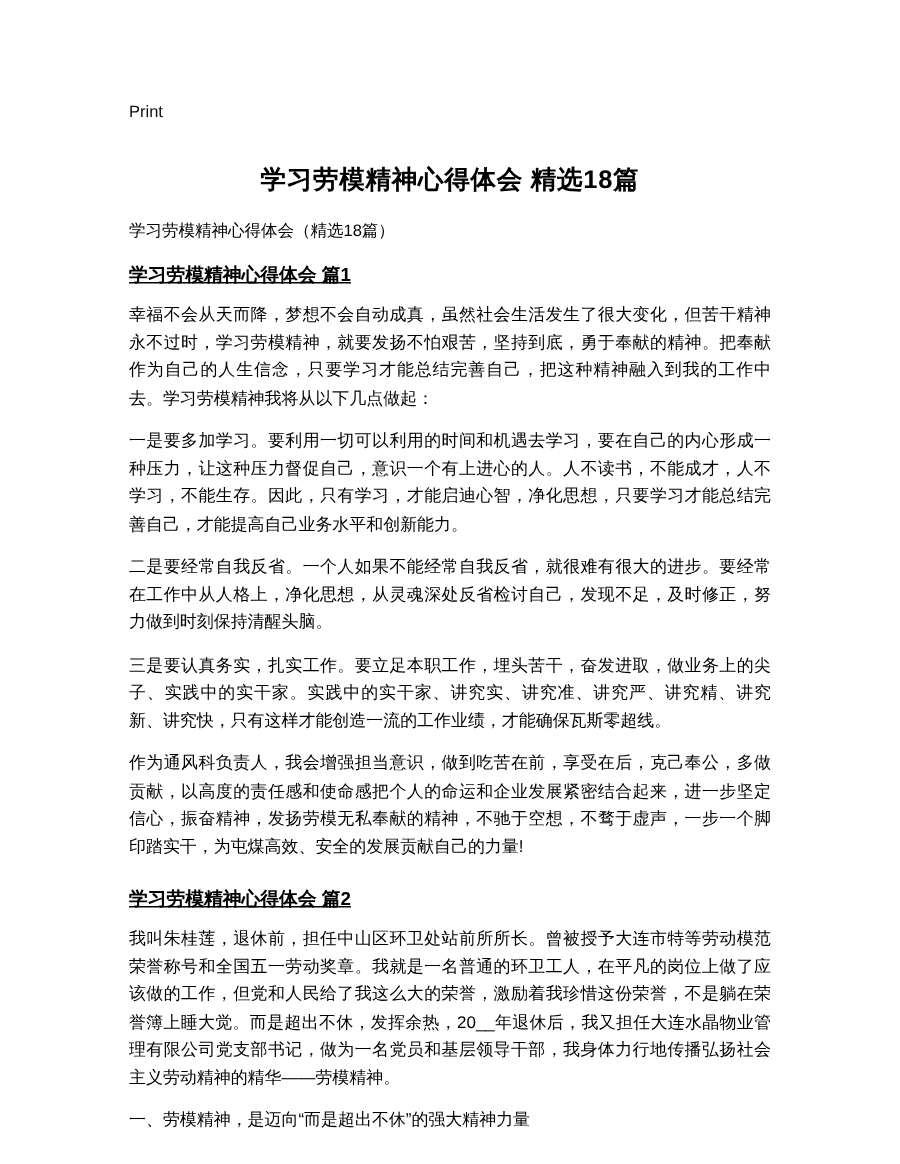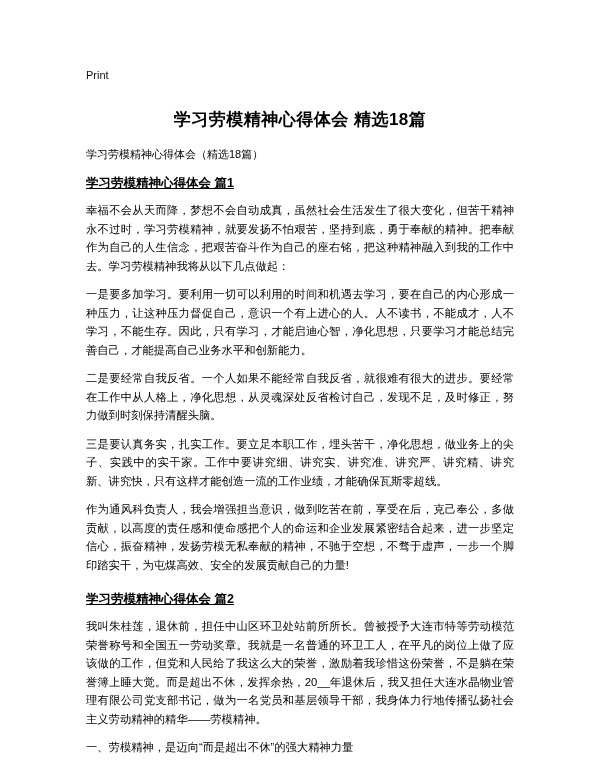--- a/index.html
+++ b/index.html
@@ -75,24 +75,24 @@
   <div class="print-bar">Print</div>
 
   <div class="doc">
 
     <h1 class="doc-title">学习劳模精神心得体会  精选18篇</h1>
 
     <p class="subtitle">学习劳模精神心得体会（精选18篇）</p>
 
     <h2 class="section-heading">学习劳模精神心得体会 篇1</h2>
 
-    <p class="para">幸福不会从天而降，梦想不会自动成真，虽然社会生活发生了很大变化，但苦干精神永不过时，学习劳模精神，就要发扬不怕艰苦，坚持到底，勇于奉献的精神。把奉献作为自己的人生信念，把艰苦奋斗作为自己的座右铭，把这种精神融入到我的工作中去。学习劳模精神我将从以下几点做起：</p>
+    <p class="para">幸福不会从天而降，梦想不会自动成真，虽然社会生活发生了很大变化，但苦干精神永不过时，学习劳模精神，就要发扬不怕艰苦，坚持到底，勇于奉献的精神。把奉献作为自己的人生信念，只要学习才能总结完善自己，把这种精神融入到我的工作中去。学习劳模精神我将从以下几点做起：</p>
     <p class="para">一是要多加学习。要利用一切可以利用的时间和机遇去学习，要在自己的内心形成一种压力，让这种压力督促自己，意识一个有上进心的人。人不读书，不能成才，人不学习，不能生存。因此，只有学习，才能启迪心智，净化思想，只要学习才能总结完善自己，才能提高自己业务水平和创新能力。</p>
     <p class="para">二是要经常自我反省。一个人如果不能经常自我反省，就很难有很大的进步。要经常在工作中从人格上，净化思想，从灵魂深处反省检讨自己，发现不足，及时修正，努力做到时刻保持清醒头脑。</p>
-    <p class="para">三是要认真务实，扎实工作。要立足本职工作，埋头苦干，净化思想，做业务上的尖子、实践中的实干家。工作中要讲究细、讲究实、讲究准、讲究严、讲究精、讲究新、讲究快，只有这样才能创造一流的工作业绩，才能确保瓦斯零超线。</p>
+    <p class="para">三是要认真务实，扎实工作。要立足本职工作，埋头苦干，奋发进取，做业务上的尖子、实践中的实干家。实践中的实干家、讲究实、讲究准、讲究严、讲究精、讲究新、讲究快，只有这样才能创造一流的工作业绩，才能确保瓦斯零超线。</p>
     <p class="para">作为通风科负责人，我会增强担当意识，做到吃苦在前，享受在后，克己奉公，多做贡献，以高度的责任感和使命感把个人的命运和企业发展紧密结合起来，进一步坚定信心，振奋精神，发扬劳模无私奉献的精神，不驰于空想，不骛于虚声，一步一个脚印踏实干，为屯煤高效、安全的发展贡献自己的力量!</p>
 
     <div class="spacer-lg"></div>
 
     <h2 class="section-heading">学习劳模精神心得体会 篇2</h2>
 
     <p class="para">我叫朱桂莲，退休前，担任中山区环卫处站前所所长。曾被授予大连市特等劳动模范荣誉称号和全国五一劳动奖章。我就是一名普通的环卫工人，在平凡的岗位上做了应该做的工作，但党和人民给了我这么大的荣誉，激励着我珍惜这份荣誉，不是躺在荣誉簿上睡大觉。而是超出不休，发挥余热，20__年退休后，我又担任大连水晶物业管理有限公司党支部书记，做为一名党员和基层领导干部，我身体力行地传播弘扬社会主义劳动精神的精华——劳模精神。</p>
     <p class="para">一、劳模精神，是迈向“而是超出不休”的强大精神力量</p>
 
   </div>

